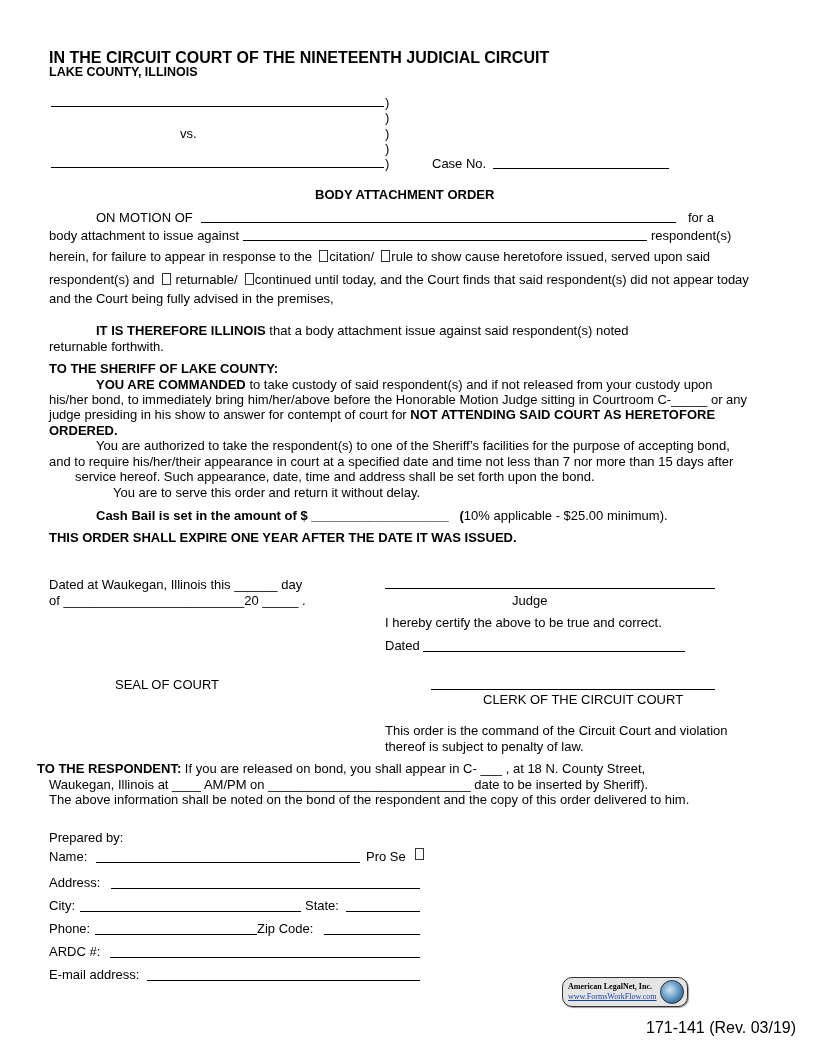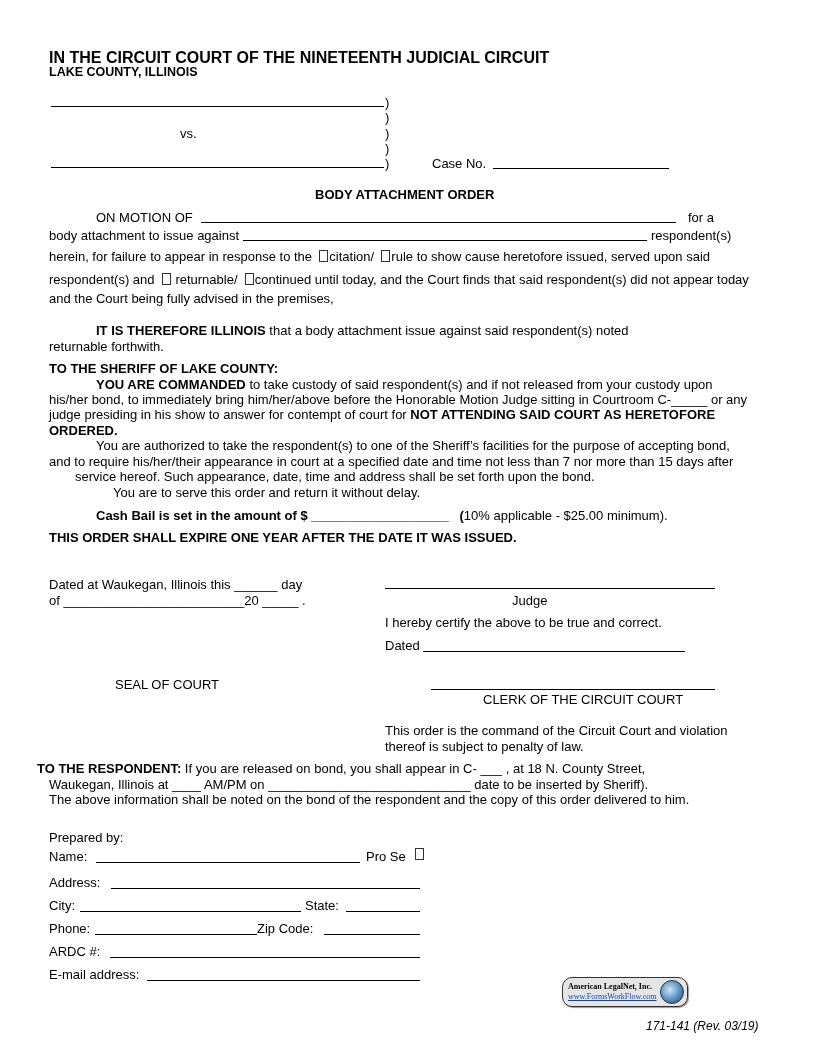--- a/index.html
+++ b/index.html
@@ -124,13 +124,13 @@
 <div class="line" style="left:110px;top:957px;width:310px;"></div>
 
 <div class="abs" style="left:49px;top:967px;">E-mail address:</div>
 <div class="line" style="left:147px;top:980px;width:273px;"></div>
 
 <div class="logo">
   <span class="t1">American LegalNet, Inc.</span>
   <span class="t2">www.FormsWorkFlow.com</span>
   <span class="globe"></span>
 </div>
-<div class="abs" style="left:646px;top:1019px;font-size:12px;font-style:italic;">171-141  (Rev. 03/19)</div>
+<div class="abs" style="left:646px;top:1019px;font-size:16px;">171-141  (Rev. 03/19)</div>
 
 </body></html>

